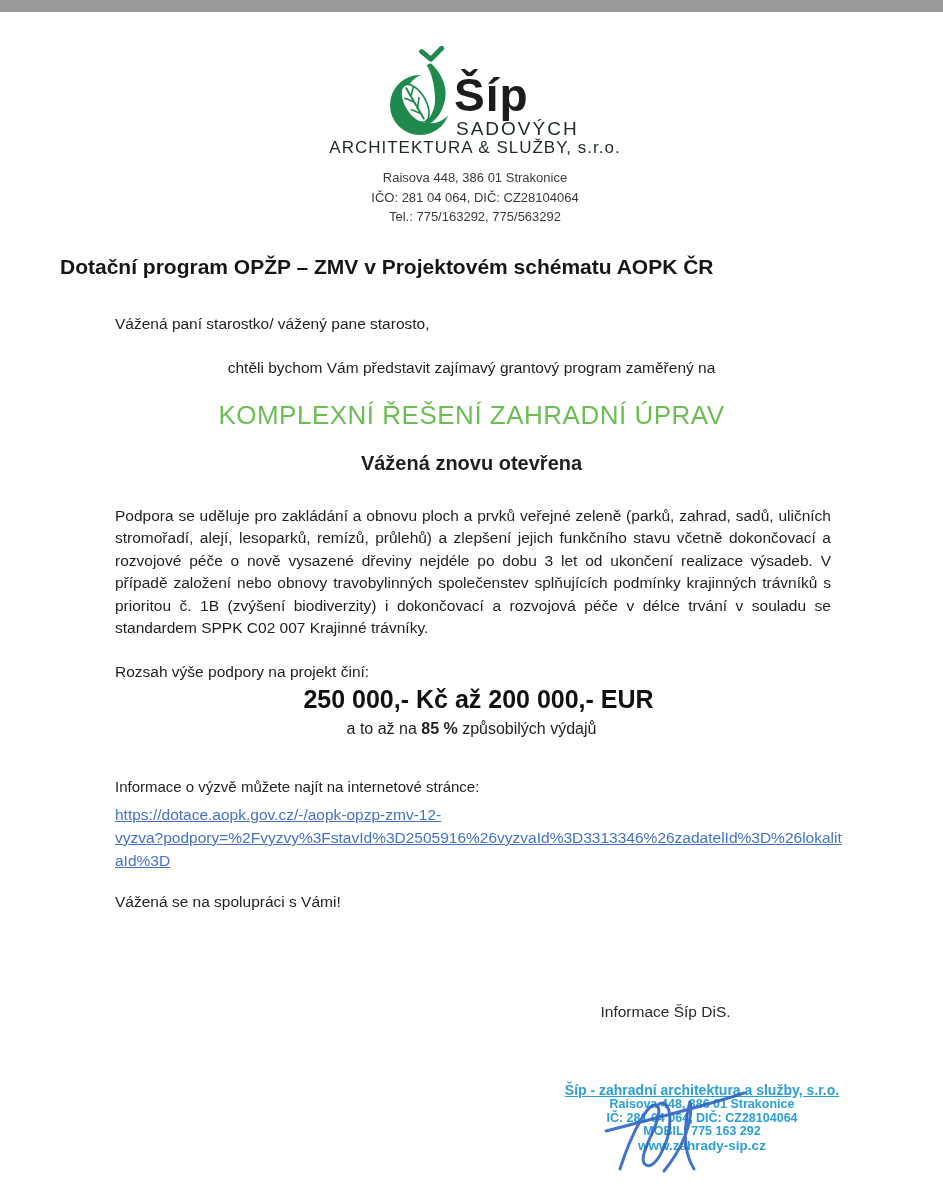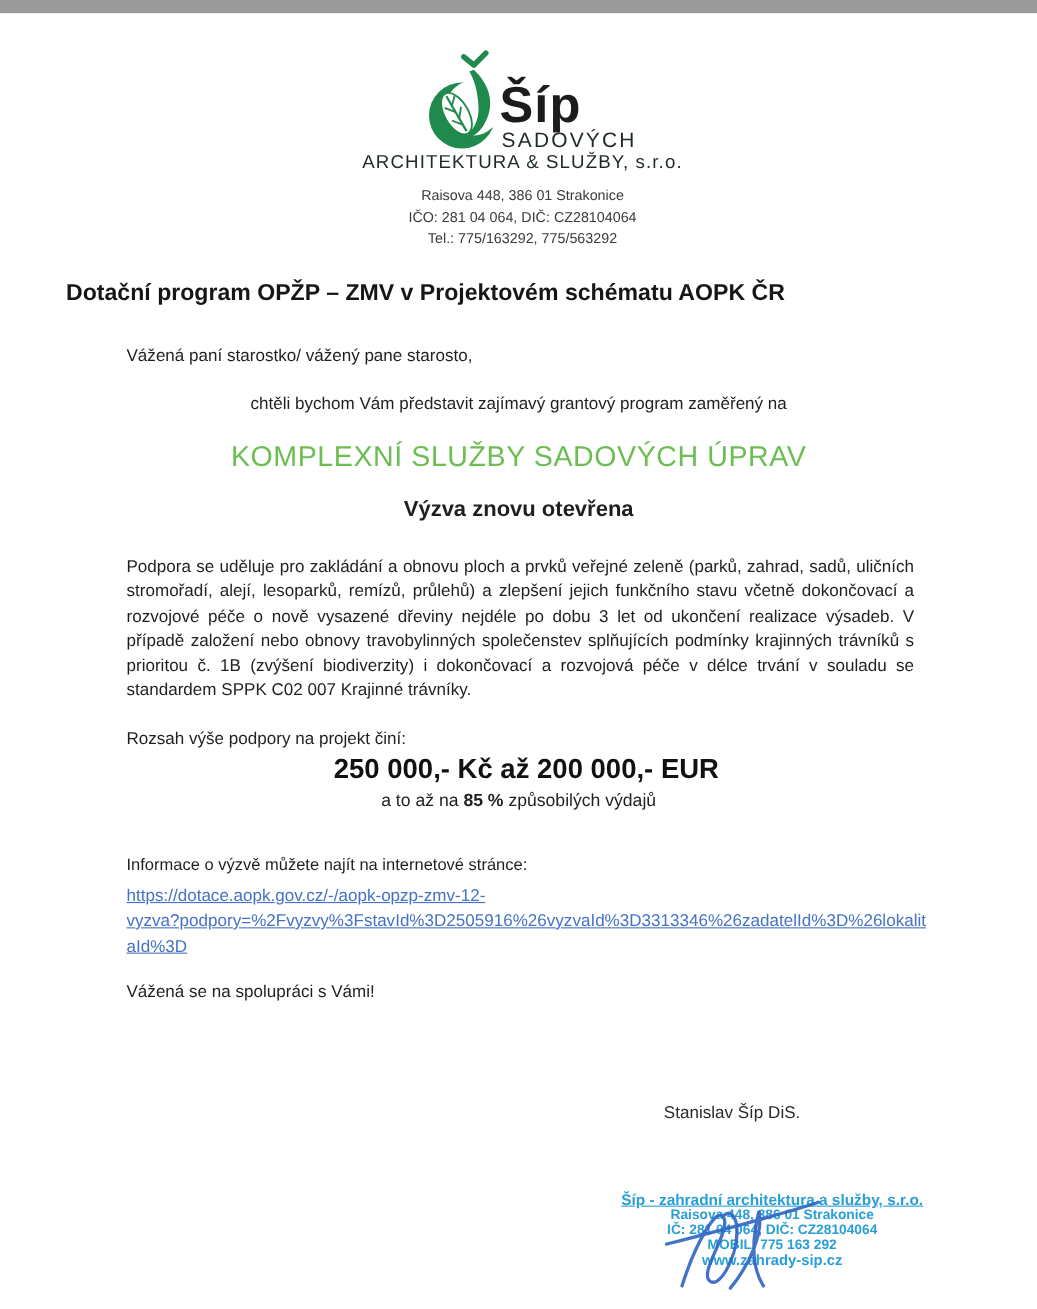--- a/index.html
+++ b/index.html
@@ -73,43 +73,43 @@
     <div>Raisova 448, 386 01 Strakonice</div>
     <div>IČO: 281 04 064, DIČ: CZ28104064</div>
     <div>Tel.: 775/163292, 775/563292</div>
   </div>
 
   <div class="abs title">Dotační program OPŽP – ZMV v Projektovém schématu AOPK ČR</div>
 
   <div class="abs salutation">Vážená paní starostko/ vážený pane starosto,</div>
   <div class="abs intro">chtěli bychom Vám představit zajímavý grantový program zaměřený na</div>
 
-  <div class="abs green-heading">KOMPLEXNÍ SLUŽBY SADOVÝCH ÚPRAV</div>
-  <div class="abs call-status">Výzva znovu otevřena</div>
+  <div class="abs green-heading">KOMPLEXNÍ ŘEŠENÍ ZAHRADNÍ ÚPRAV</div>
+  <div class="abs call-status">Vážená znovu otevřena</div>
 
   <div class="abs body-par">Podpora se uděluje pro zakládání a obnovu ploch a prvků veřejné zeleně (parků, zahrad, sadů, uličních stromořadí, alejí, lesoparků, remízů, průlehů) a zlepšení jejich funkčního stavu včetně dokončovací a rozvojové péče o nově vysazené dřeviny nejdéle po dobu 3 let od ukončení realizace výsadeb. V případě založení nebo obnovy travobylinných společenstev splňujících podmínky krajinných trávníků s prioritou č. 1B (zvýšení biodiverzity) i dokončovací a rozvojová péče v délce trvání v souladu se standardem SPPK C02 007 Krajinné trávníky.</div>
 
   <div class="abs support-intro">Rozsah výše podpory na projekt činí:</div>
   <div class="abs amount">250 000,- Kč až 200 000,- EUR</div>
   <div class="abs note">
     <span>a to až na </span><b>85 %</b><span> způsobilých výdajů</span>
   </div>
 
   <div class="abs info-line">Informace o výzvě můžete najít na internetové stránce:</div>
 
   <a class="abs doc-link">
     <span>https://dotace.aopk.gov.cz/-/aopk-opzp-zmv-12-</span>
     <span>vyzva?podpory=%2Fvyzvy%3FstavId%3D2505916%26vyzvaId%3D3313346%26zadatelId%3D%26lokalit</span>
     <span>aId%3D</span>
   </a>
 
   <div class="abs closing">Vážená se na spolupráci s Vámi!</div>
 
   <div class="abs signer">
-    <div>Stanislav Šíp DiS.</div>
+    <div>Informace Šíp DiS.</div>
   </div>
 
   <div class="abs stamp">
     <div class="s1">Šíp - zahradní architektura a služby, s.r.o.</div>
     <div class="s-mid">Raisova 448, 386 01 Strakonice</div>
     <div class="s-mid">IČ: 281 04 064, DIČ: CZ28104064</div>
     <div class="s-mid">MOBIL: 775 163 292</div>
     <div class="s5">www.zahrady-sip.cz</div>
   </div>
 

